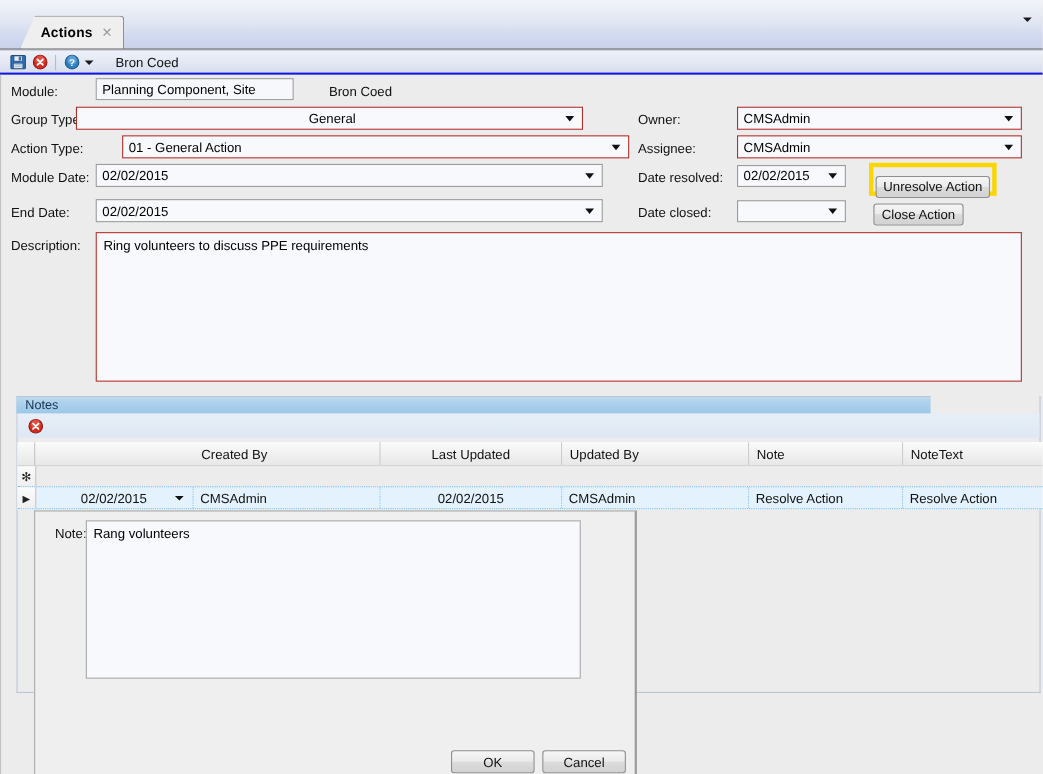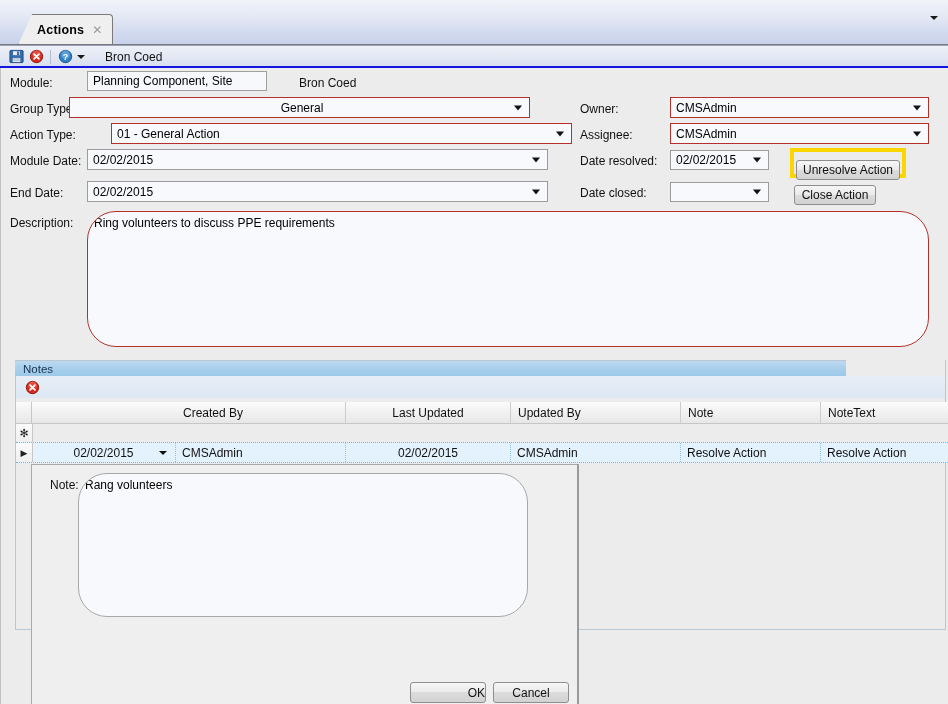--- a/index.html
+++ b/index.html
@@ -120,21 +120,20 @@
   }
 
   .textarea {
     position: absolute;
     background: #f7f9fc;
     box-sizing: border-box;
     padding: 4px 6px;
     font-size: 12px;
     line-height: 15px;
     overflow: hidden;
-    border-radius: 29px;
   }
   .textarea.req { border: 1px solid #b4312b; }
   .textarea.plain { border: 1px solid #a8a8a8; }
 
   .btn {
     position: absolute;
     background: linear-gradient(to bottom, #f6f6f6 0%, #eaeaea 48%, #dcdcdc 50%, #d2d2d2 100%);
     border: 1px solid #8e8e8e;
     border-radius: 3px;
     box-sizing: border-box;
@@ -423,21 +422,21 @@
           <span>Resolve Action</span>
         </div>
     </div>
   </div>
 
   <div class="note-panel" style="left:30px; top:396px; width:548px; height:248px;">
     <span class="lbl" style="left:18px; top:13px;">Note:</span>
     <div class="textarea plain" style="left:46px; top:8px; width:450px; height:144px;">
       <span>Rang volunteers</span>
     </div>
-    <div class="btn" style="left:378px; top:217px; width:76px; height:21px;justify-content:flex-end;">
+    <div class="btn" style="left:378px; top:217px; width:76px; height:21px;">
       <span>OK</span>
     </div>
     <div class="btn" style="left:461px; top:217px; width:76px; height:21px;">
       <span>Cancel</span>
     </div>
   </div>
 
 </div>
 
 </body></html>

